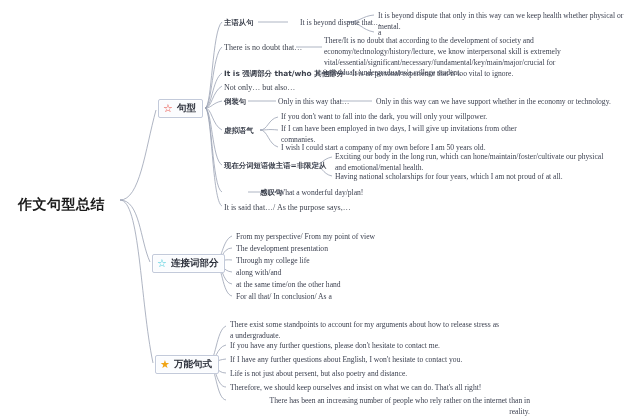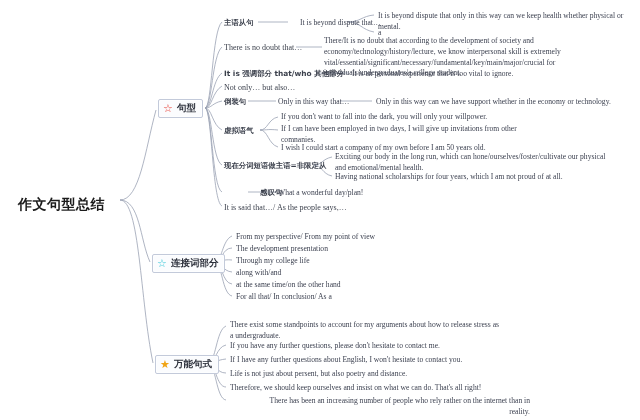--- a/index.html
+++ b/index.html
@@ -189,28 +189,28 @@
   <div class="leaf" style="left:278px; top:97px;">Only in this way that…</div>
   <div class="leaf" style="left:376px; top:97px;">Only in this way can we have support whether in the economy or technology.</div>
 
   <div class="l2" style="left:224px; top:126px;">虚拟语气</div>
   <div class="leaf" style="left:281px; top:112px;">If you don't want to fall into the dark, you will only your willpower.</div>
   <div class="leaf" style="left:281px; top:124px; width:290px;">If I can have been employed in two days, I will give up invitations from other
 comnanies.</div>
   <div class="leaf" style="left:281px; top:143px;">I wish I could start a company of my own before I am 50 years old.</div>
 
   <div class="l2" style="left:224px; top:161px;">现在分词短语做主语=非限定从</div>
-  <div class="leaf" style="left:335px; top:152px; width:300px;">Exciting our body in the long run, which can hone/ourselves/foster/cultivate our physical
+  <div class="leaf" style="left:335px; top:152px; width:300px;">Exciting our body in the long run, which can hone/maintain/foster/cultivate our physical
 and emotional/mental health.</div>
   <div class="leaf" style="left:335px; top:172px;">Having national scholarships for four years, which I am not proud of at all.</div>
 
   <div class="l2" style="left:224px; top:188px;margin-left:36px;">感叹句</div>
   <div class="leaf" style="left:278px; top:188px;">What a wonderful day/plan!</div>
 
-  <div class="l2 en" style="left:224px; top:203px;">It is said that…/ As the people says,…</div>
+  <div class="l2 en" style="left:224px; top:203px;">It is said that…/ As the purpose says,…</div>
 
   <div class="leaf" style="left:236px; top:232px;">From my perspective/ From my point of view</div>
   <div class="leaf" style="left:236px; top:244px;">The development presentation</div>
   <div class="leaf" style="left:236px; top:256px;">Through my college life</div>
   <div class="leaf" style="left:236px; top:268px;">along with/and</div>
   <div class="leaf" style="left:236px; top:280px;">at the same time/on the other hand</div>
   <div class="leaf" style="left:236px; top:292px;">For all that/ In conclusion/ As a</div>
 
   <div class="leaf" style="left:230px; top:320px; width:300px;">There exist some standpoints to account for my arguments about how to release stress as
 a undergraduate.</div>

